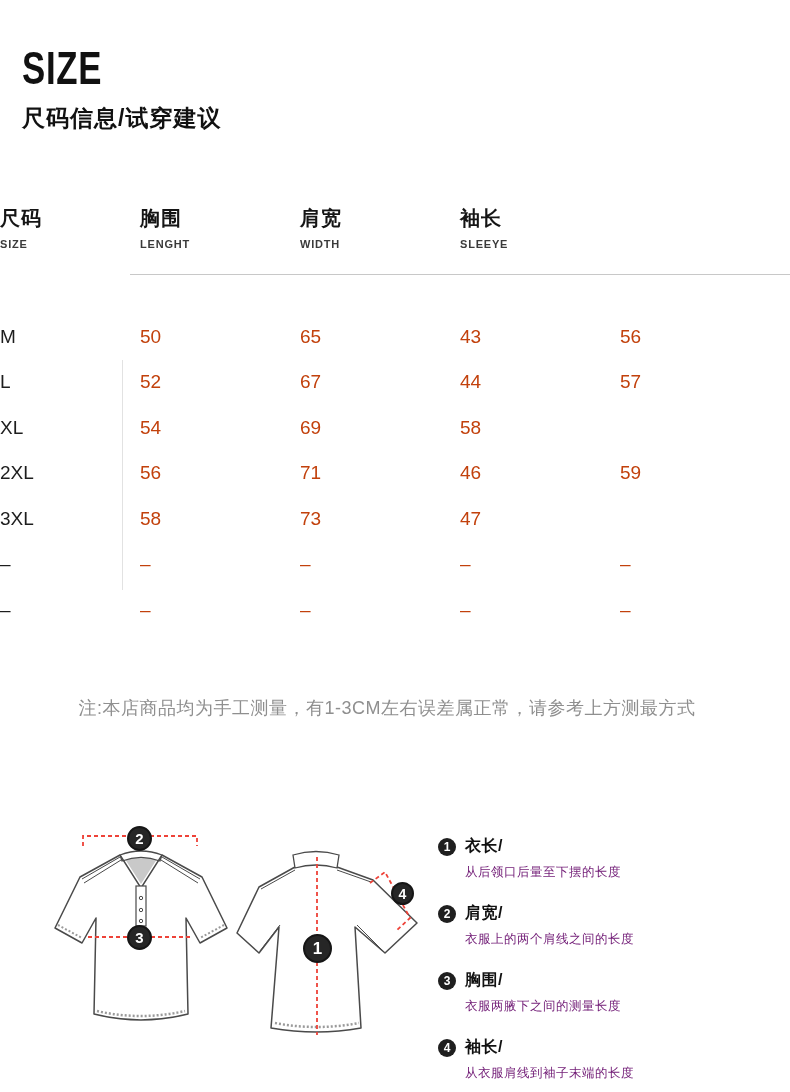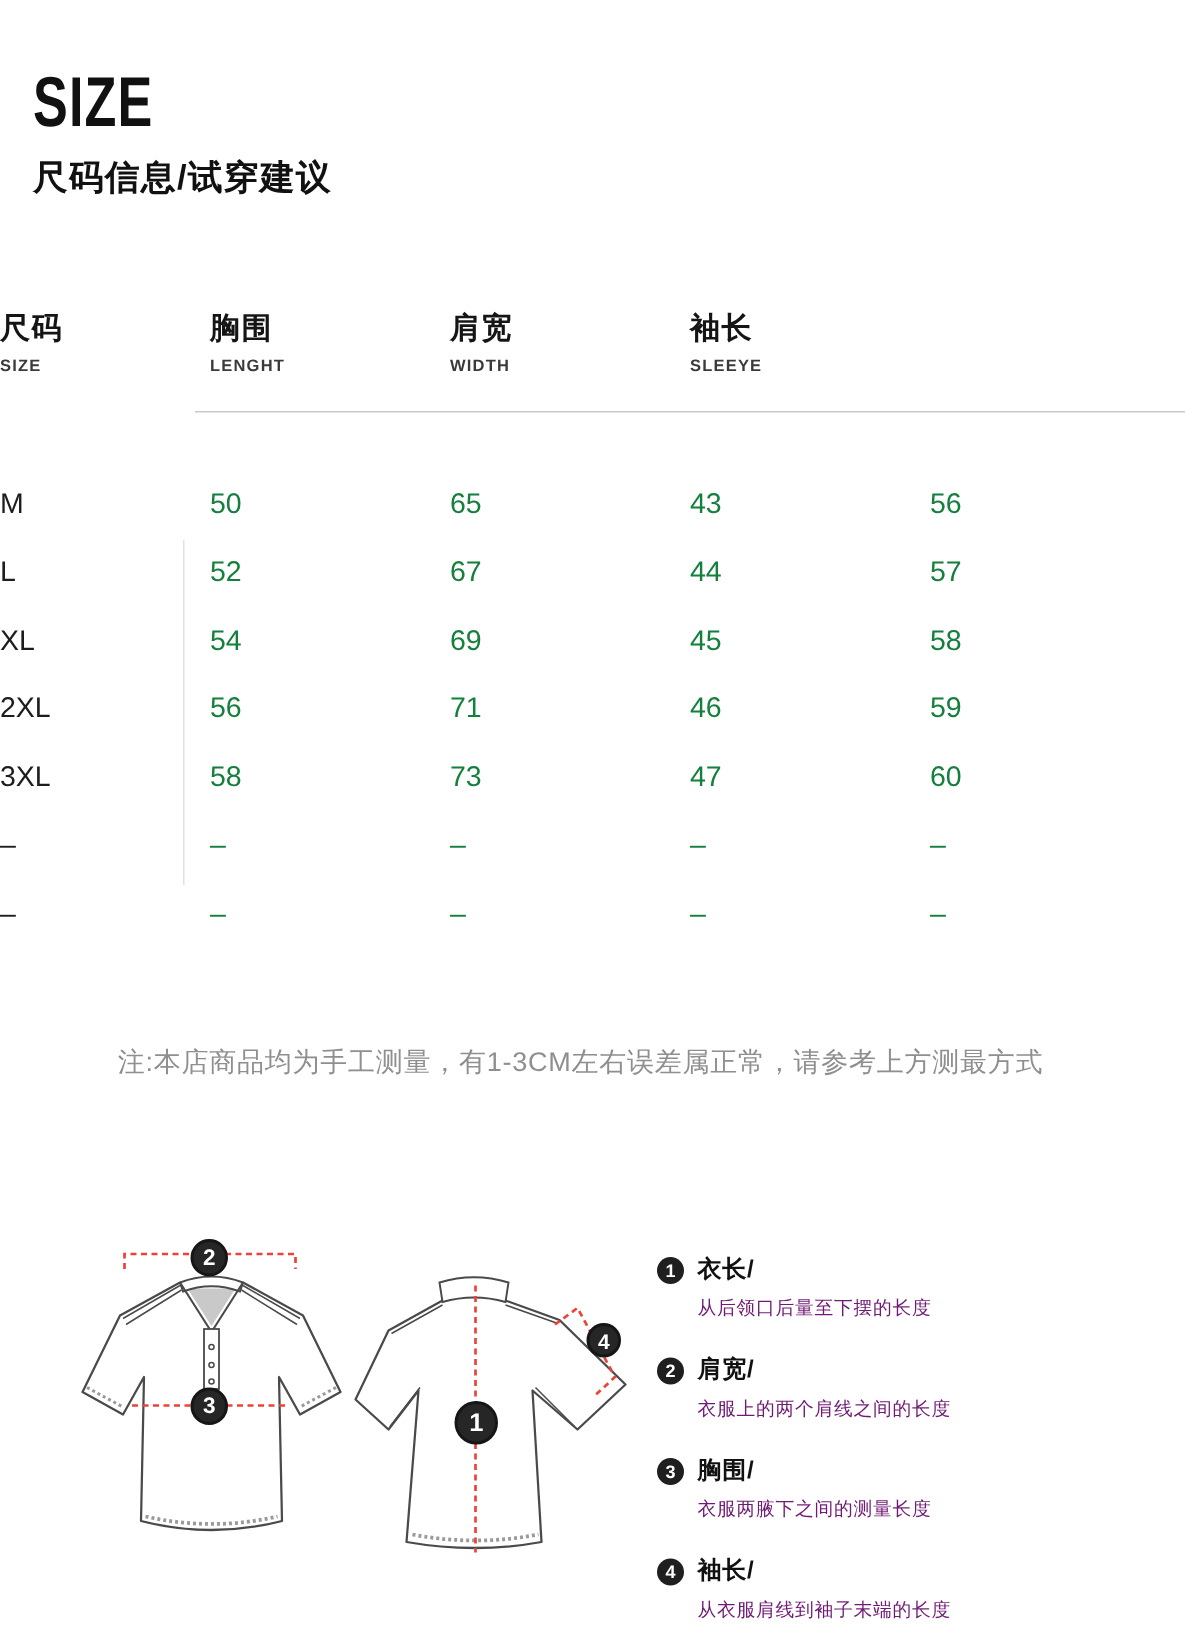--- a/index.html
+++ b/index.html
@@ -24,21 +24,21 @@
     display:grid;grid-template-columns:140px 160px 160px 160px 160px;
     width:780px;text-align:left;align-items:center;
   }
   .thead{left:0;top:205px;}
   .th .zh{font-size:20px;font-weight:bold;color:#151515;letter-spacing:1px;}
   .th .en{font-size:11px;font-weight:bold;color:#3a3a3a;letter-spacing:.8px;margin-top:6px;}
   .header-divider{left:130px;top:274px;width:660px;height:1px;background:#c8c8c8;}
   .col-divider{left:122px;top:360px;width:1px;height:230px;background:#e2e2e2;}
   .tbody{left:0;top:314px;}
   .tr{height:45.5px;}
-  .td{font-size:19px;color:#15803d;}
+  .td{font-size:19px;color:#c2410c;}
   .td.size-cell{font-size:19px;color:#1d1d1d;}
 
   
   .note{
     left:0;top:696px;width:774px;text-align:center;
     font-size:18px;color:#8f8f8f;letter-spacing:.5px;
   }
 
   
   .shirt-svg{display:block;}
@@ -102,36 +102,34 @@
     <div class="td size-cell">L</div>
     <div class="td">52</div>
     <div class="td">67</div>
     <div class="td">44</div>
     <div class="td">57</div>
   </div>
   <div class="grid-row tr">
     <div class="td size-cell">XL</div>
     <div class="td">54</div>
     <div class="td">69</div>
-    <div class="td">45</div>
     <div class="td">58</div>
   </div>
   <div class="grid-row tr">
     <div class="td size-cell">2XL</div>
     <div class="td">56</div>
     <div class="td">71</div>
     <div class="td">46</div>
     <div class="td">59</div>
   </div>
   <div class="grid-row tr">
     <div class="td size-cell">3XL</div>
     <div class="td">58</div>
     <div class="td">73</div>
     <div class="td">47</div>
-    <div class="td">60</div>
   </div>
   <div class="grid-row tr">
     <div class="td size-cell">–</div>
     <div class="td">–</div>
     <div class="td">–</div>
     <div class="td">–</div>
     <div class="td">–</div>
   </div>
   <div class="grid-row tr">
     <div class="td size-cell">–</div>

